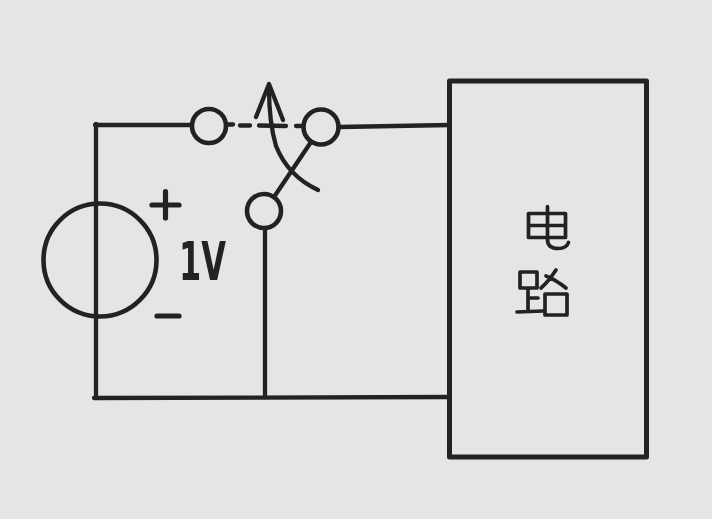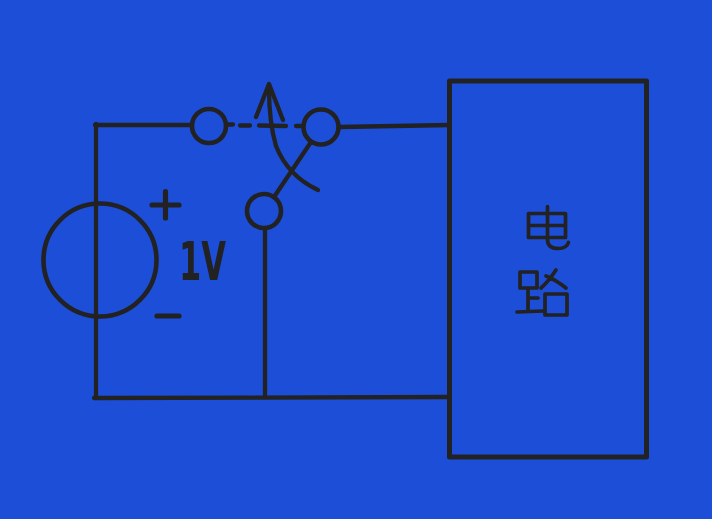--- a/index.html
+++ b/index.html
@@ -5,21 +5,21 @@
   html, body {
     margin: 0;
     padding: 0;
     background: #ffffff;
     font-family: "DejaVu Sans", sans-serif;
   }
   .stage {
     position: relative;
     width: 712px;
     height: 519px;
-    background: #1d4ed8;
+    background: #e5e5e5;
     overflow: hidden;
   }
   svg { display: block; }
   .ink {
     stroke: #222222;
     fill: none;
     stroke-linecap: round;
     stroke-linejoin: round;
   }
   .wire   { stroke-width: 4.3; }

